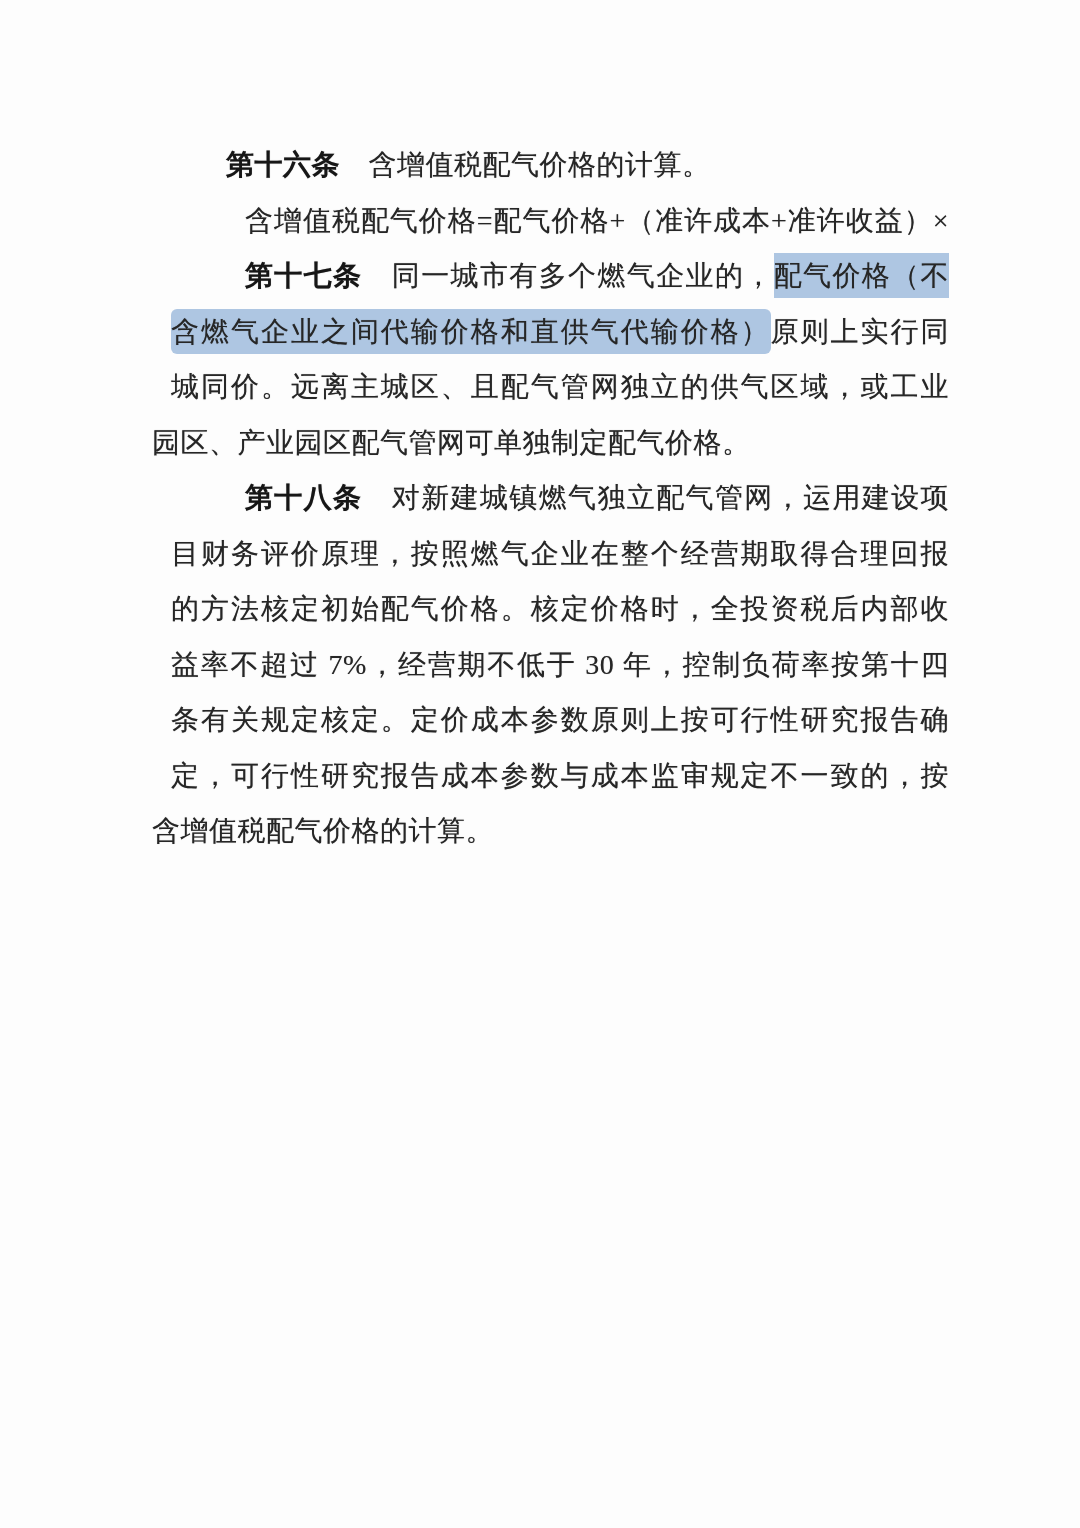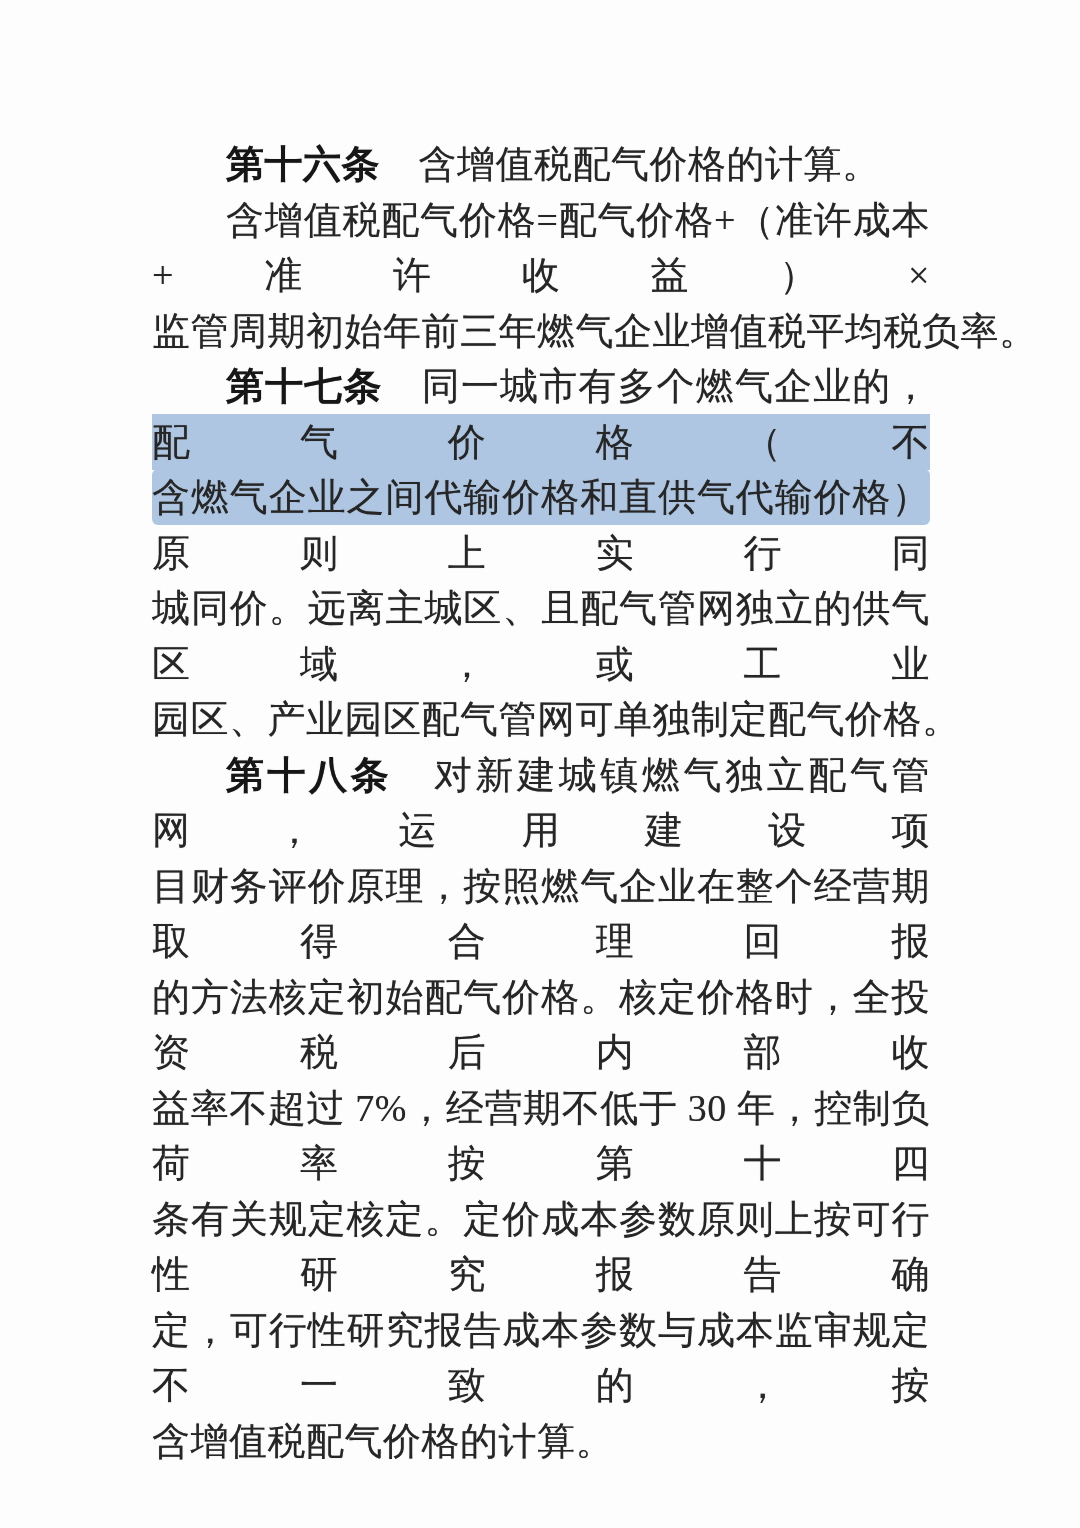--- a/index.html
+++ b/index.html
@@ -12,29 +12,30 @@
   }
   .page{
     position:relative;
     width:1080px;height:1528px;
     box-sizing:border-box;
     padding:137px 150px 0 152px;
   }
   .ln{
     width:778px;
     line-height:55.5px;
-    font-size:38px;
+    font-size:28px;
     letter-spacing:.5px;
     white-space:nowrap;
     text-shadow:0 0 .7px rgba(40,40,40,.55);
   }
   .jf{
     white-space:normal;
     text-align:justify;
     text-align-last:justify;
+    margin-left:19px;
     -moz-text-align-last:justify;
   }
   .ind{text-indent:74px;}
   .seg-b{
     font-weight:700;
     font-family:"Liberation Sans","DejaVu Sans",sans-serif;
     color:#161616;
   }
   .seg-hl{
     padding:7px 0;
@@ -42,21 +43,20 @@
 </style>
 </head>
 <body>
 
 <div class="page">
 
   <div class="ln ind"><span class="seg-b">第十六条</span><span>　含增值税配气价格的计算。</span></div>
 
   <div class="ln ind jf"><span>含增值税配气价格=配气价格+（准许成本+准许收益）×</span></div>
 
-  <div class="ln"><span>监管周期初始年前三年燃气企业增值税平均税负率。</span></div>
 
   <div class="ln ind jf"><span class="seg-b">第十七条</span><span>　同一城市有多个燃气企业的，</span><span class="seg-hl" style="background: rgb(174, 198, 226);">配气价格（不</span></div>
 
   <div class="ln jf"><span class="seg-hl" style="background: rgb(174, 198, 226); border-radius: 6px;">含燃气企业之间代输价格和直供气代输价格）</span><span>原则上实行同</span></div>
 
   <div class="ln jf"><span>城同价。远离主城区、且配气管网独立的供气区域，或工业</span></div>
 
   <div class="ln"><span>园区、产业园区配气管网可单独制定配气价格。</span></div>
 
   <div class="ln ind jf"><span class="seg-b">第十八条</span><span>　对新建城镇燃气独立配气管网，运用建设项</span></div>

